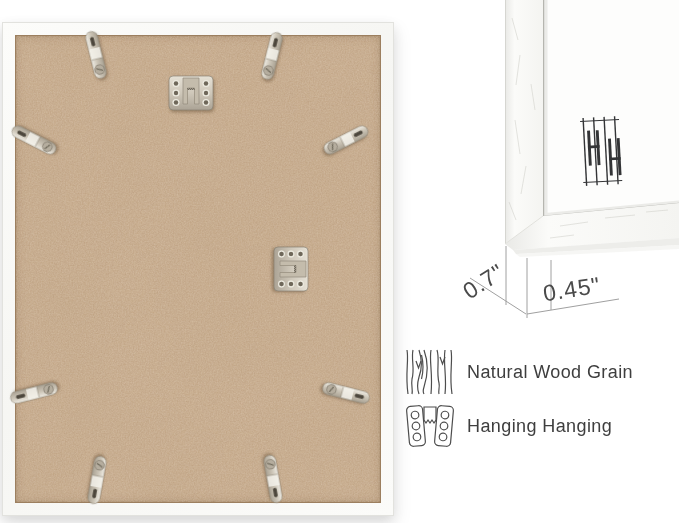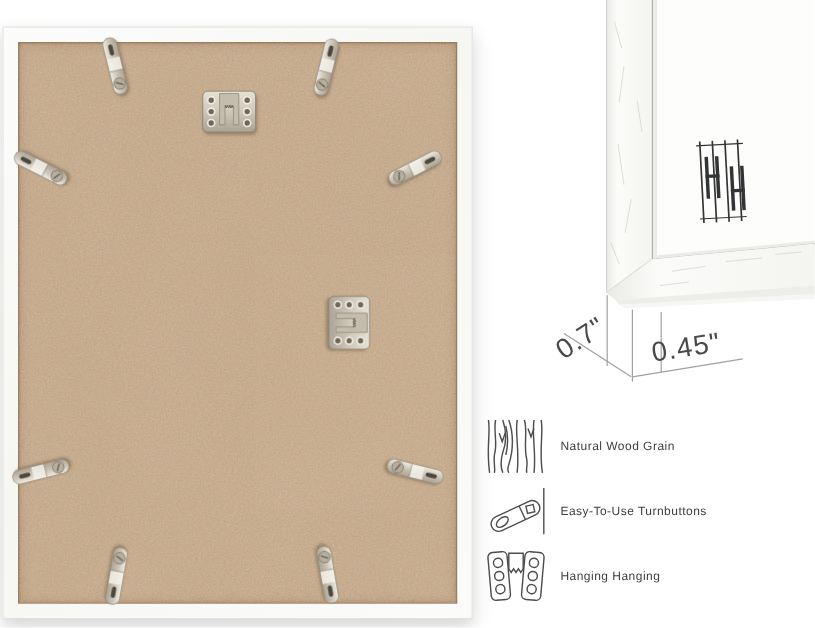--- a/index.html
+++ b/index.html
@@ -23,21 +23,21 @@
 
   
   .closeup{position:absolute;left:400px;top:0;width:279px;height:345px;}
   .dim-text{fill:#4a4a4a;font-family:"Liberation Sans",sans-serif;
     font-size:23px;font-weight:400;letter-spacing:1px;}
 
   
   .features{position:absolute;left:402px;top:347px;width:277px;}
   .feature-row{display:flex;align-items:center;height:50px;margin-bottom:4px;}
   .feature-icon{width:56px;min-width:56px;display:flex;align-items:center;justify-content:center;}
-  .feature-label{font-size:10px;color:#3e3e3e;font-weight:300;
+  .feature-label{font-size:18px;color:#3e3e3e;font-weight:300;
     letter-spacing:.4px;padding-left:9px;white-space:nowrap;}
 </style>
 </head>
 <body>
 
 <svg width="0" height="0" style="position:absolute" aria-hidden="true">
   <defs>
     <linearGradient id="tbGrad" x1="0" y1="0" x2="1" y2="0">
       <stop offset="0" stop-color="#efece4"></stop>
         <stop offset=".45" stop-color="#cdc6b8"></stop>
@@ -200,34 +200,20 @@
         <path d="M27,1 C25,12 29,24 27,45"></path>
         <path d="M33,1 C36,10 32,22 35,34 C36,38 34,42 35,45"></path>
         <path d="M41,1 C39,14 43,28 41,45"></path>
         <path d="M47,1 C49,12 45,26 48,45"></path>
         <path d="M36,8 L38.5,15 L41,8"></path>
       </svg>
     </span>
     <span class="feature-label">Natural Wood Grain</span>
   </div>
 
-  <div class="feature-row">
-    <span class="feature-icon">
-      <svg width="58" height="46" viewBox="0 0 58 46" fill="none" stroke="#4d4d4d" stroke-width="1.2">
-        <line x1="53" y1="3" x2="53" y2="43"></line>
-        <g transform="rotate(-25 48 18)">
-          <rect x="4" y="11.5" width="45" height="13" rx="6.5"></rect>
-          <line x1="33" y1="11.5" x2="33" y2="24.5"></line>
-          <ellipse cx="14" cy="18" rx="6" ry="3.4" transform="rotate(-14 14 18)"></ellipse>
-          <rect x="37.5" y="14.8" width="6.4" height="6.4" transform="rotate(12 40.7 18)"></rect>
-        </g>
-      </svg>
-    </span>
-    <span class="feature-label">Easy-To-Use Turnbuttons</span>
-  </div>
 
   <div class="feature-row">
     <span class="feature-icon">
       <svg width="50" height="48" viewBox="0 0 50 48" fill="none" stroke="#4d4d4d" stroke-width="1.2">
         <g transform="rotate(-5 11 24)">
           <rect x="3" y="4" width="16" height="40" rx="4"></rect>
           <circle cx="11" cy="13" r="3.8"></circle>
             <circle cx="11" cy="24" r="3.8"></circle>
             <circle cx="11" cy="35" r="3.8"></circle>
         </g>

